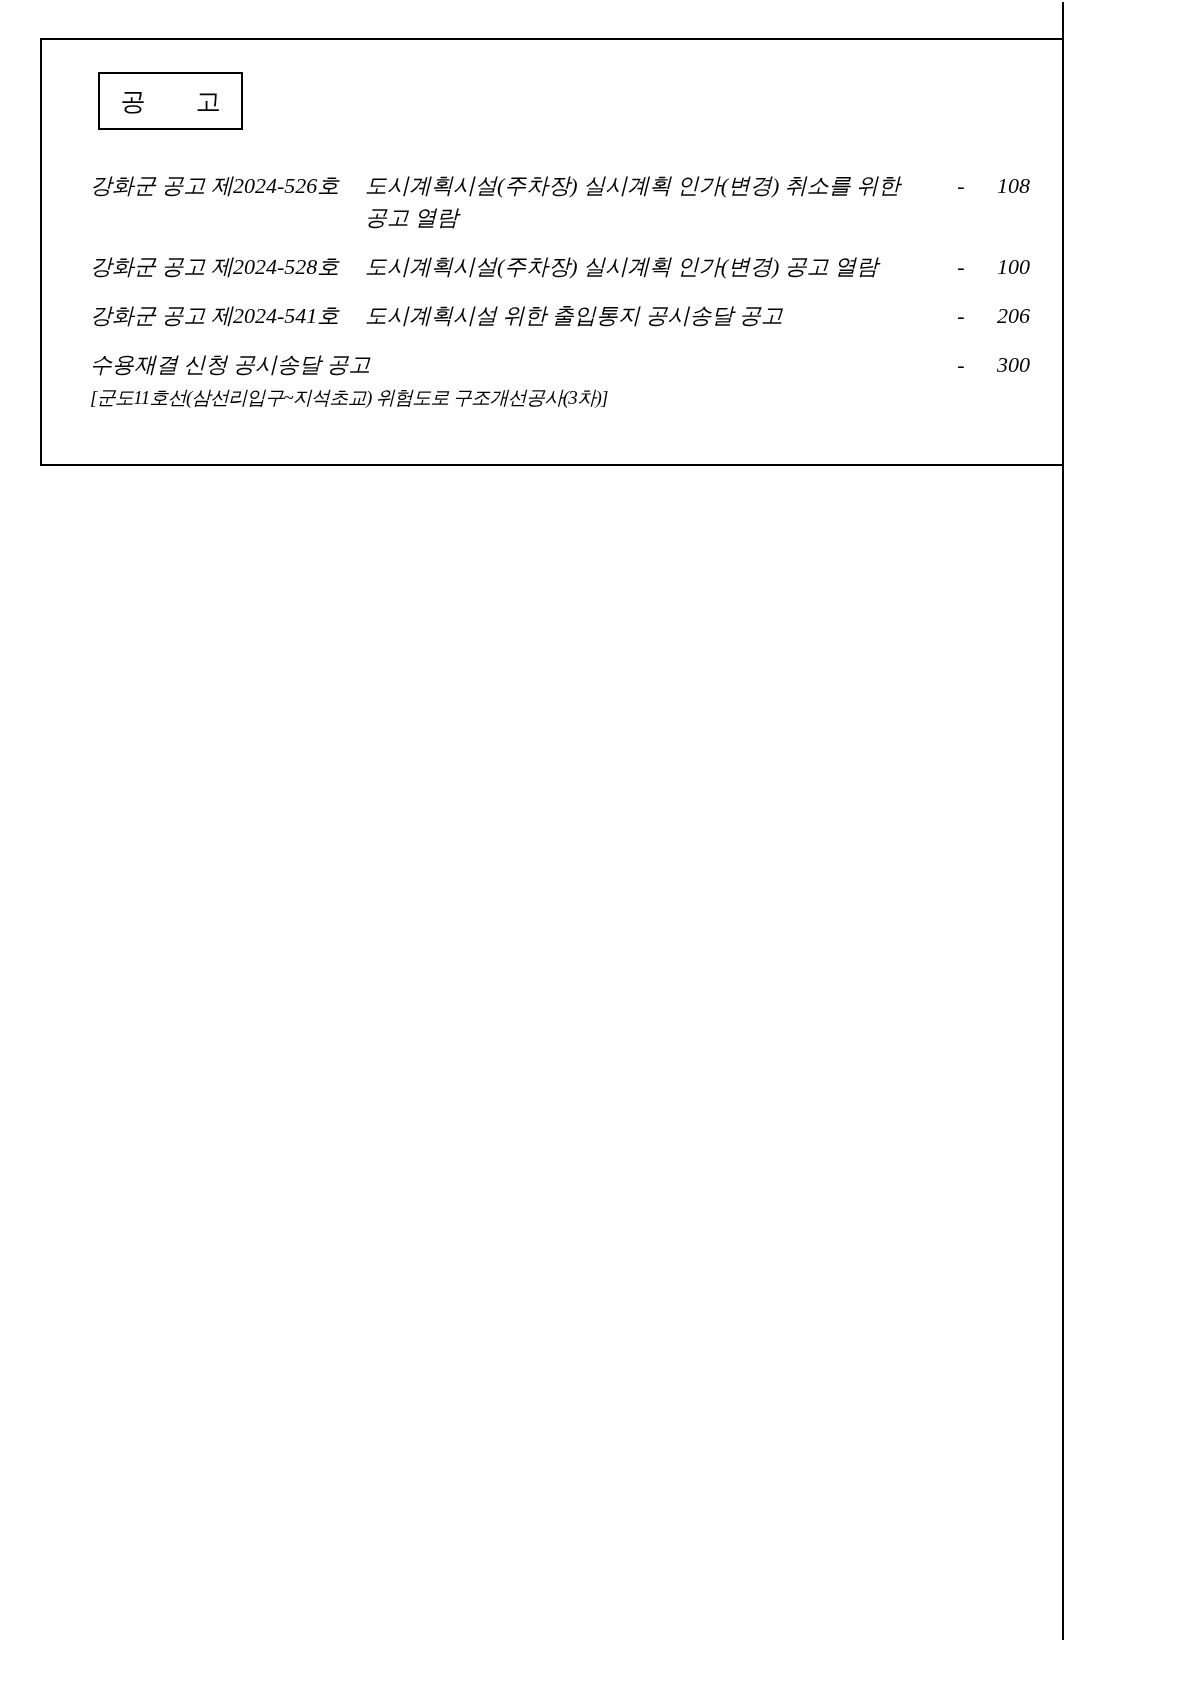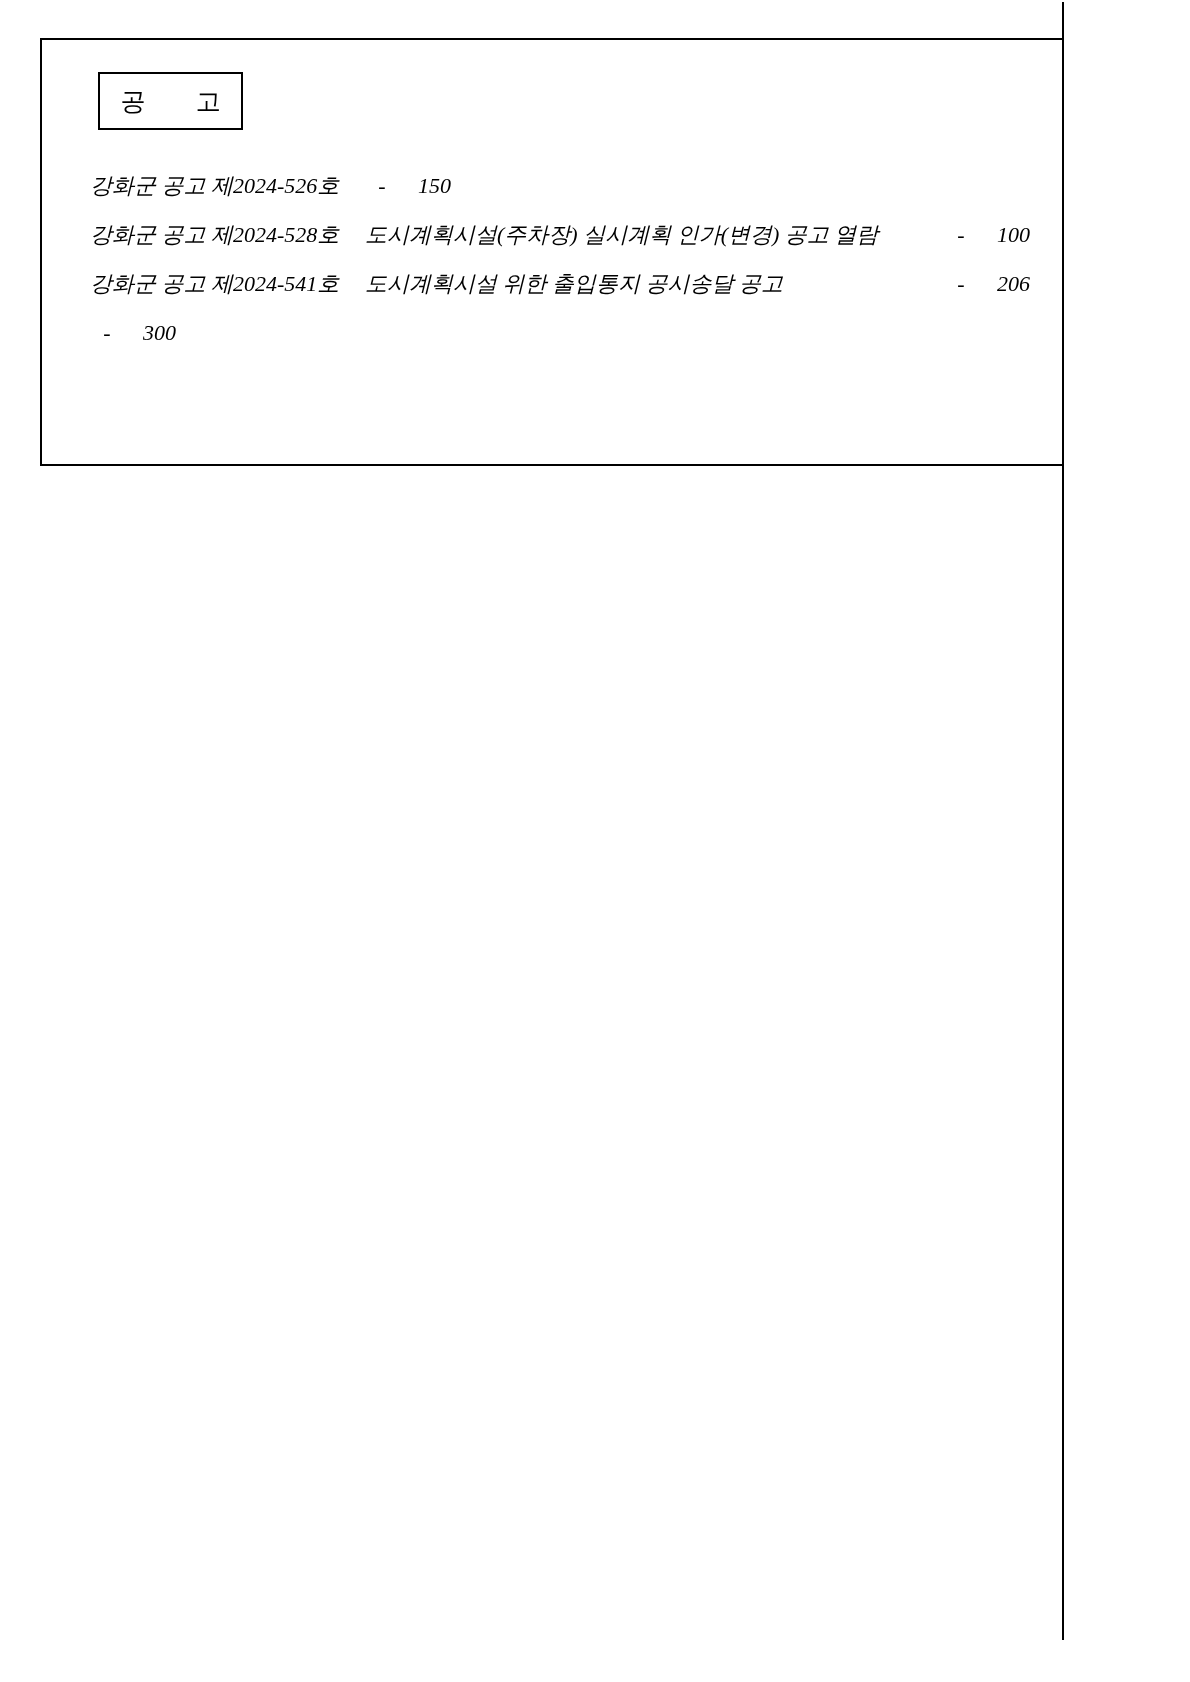--- a/index.html
+++ b/index.html
@@ -112,22 +112,26 @@
 <div class="page-frame">
 
   <div class="section-box">
     <span class="label">공 고</span>
   </div>
 
   <div class="toc">
 
     <div class="toc-row">
       <div class="toc-no">강화군 공고 제2024-526호</div>
+      <div class="toc-mid">
+        <div class="toc-title">도시계획시설(주차장) 실시계획 인가(변경) 취소를 위한</div>
+        <div class="toc-title line2">공고 열람</div>
+      </div>
       <div class="toc-dash">-</div>
-      <div class="toc-page">150</div>
+      <div class="toc-page">108</div>
     </div>
 
     <div class="toc-row">
       <div class="toc-no">강화군 공고 제2024-528호</div>
       <div class="toc-mid">
         <div class="toc-title">도시계획시설(주차장) 실시계획 인가(변경) 공고 열람</div>
       </div>
       <div class="toc-dash">-</div>
       <div class="toc-page">100</div>
     </div>
@@ -135,18 +139,22 @@
     <div class="toc-row">
       <div class="toc-no">강화군 공고 제2024-541호</div>
       <div class="toc-mid">
         <div class="toc-title">도시계획시설 위한 출입통지 공시송달 공고</div>
       </div>
       <div class="toc-dash">-</div>
       <div class="toc-page">206</div>
     </div>
 
     <div class="toc-row">
+      <div class="toc-mid">
+        <div class="toc-title">수용재결 신청 공시송달 공고</div>
+        <div class="toc-subtitle">[군도11호선(삼선리입구~지석초교) 위험도로 구조개선공사(3차)]</div>
+      </div>
       <div class="toc-dash">-</div>
       <div class="toc-page">300</div>
     </div>
 
   </div>
 </div>
 
 </body></html>

